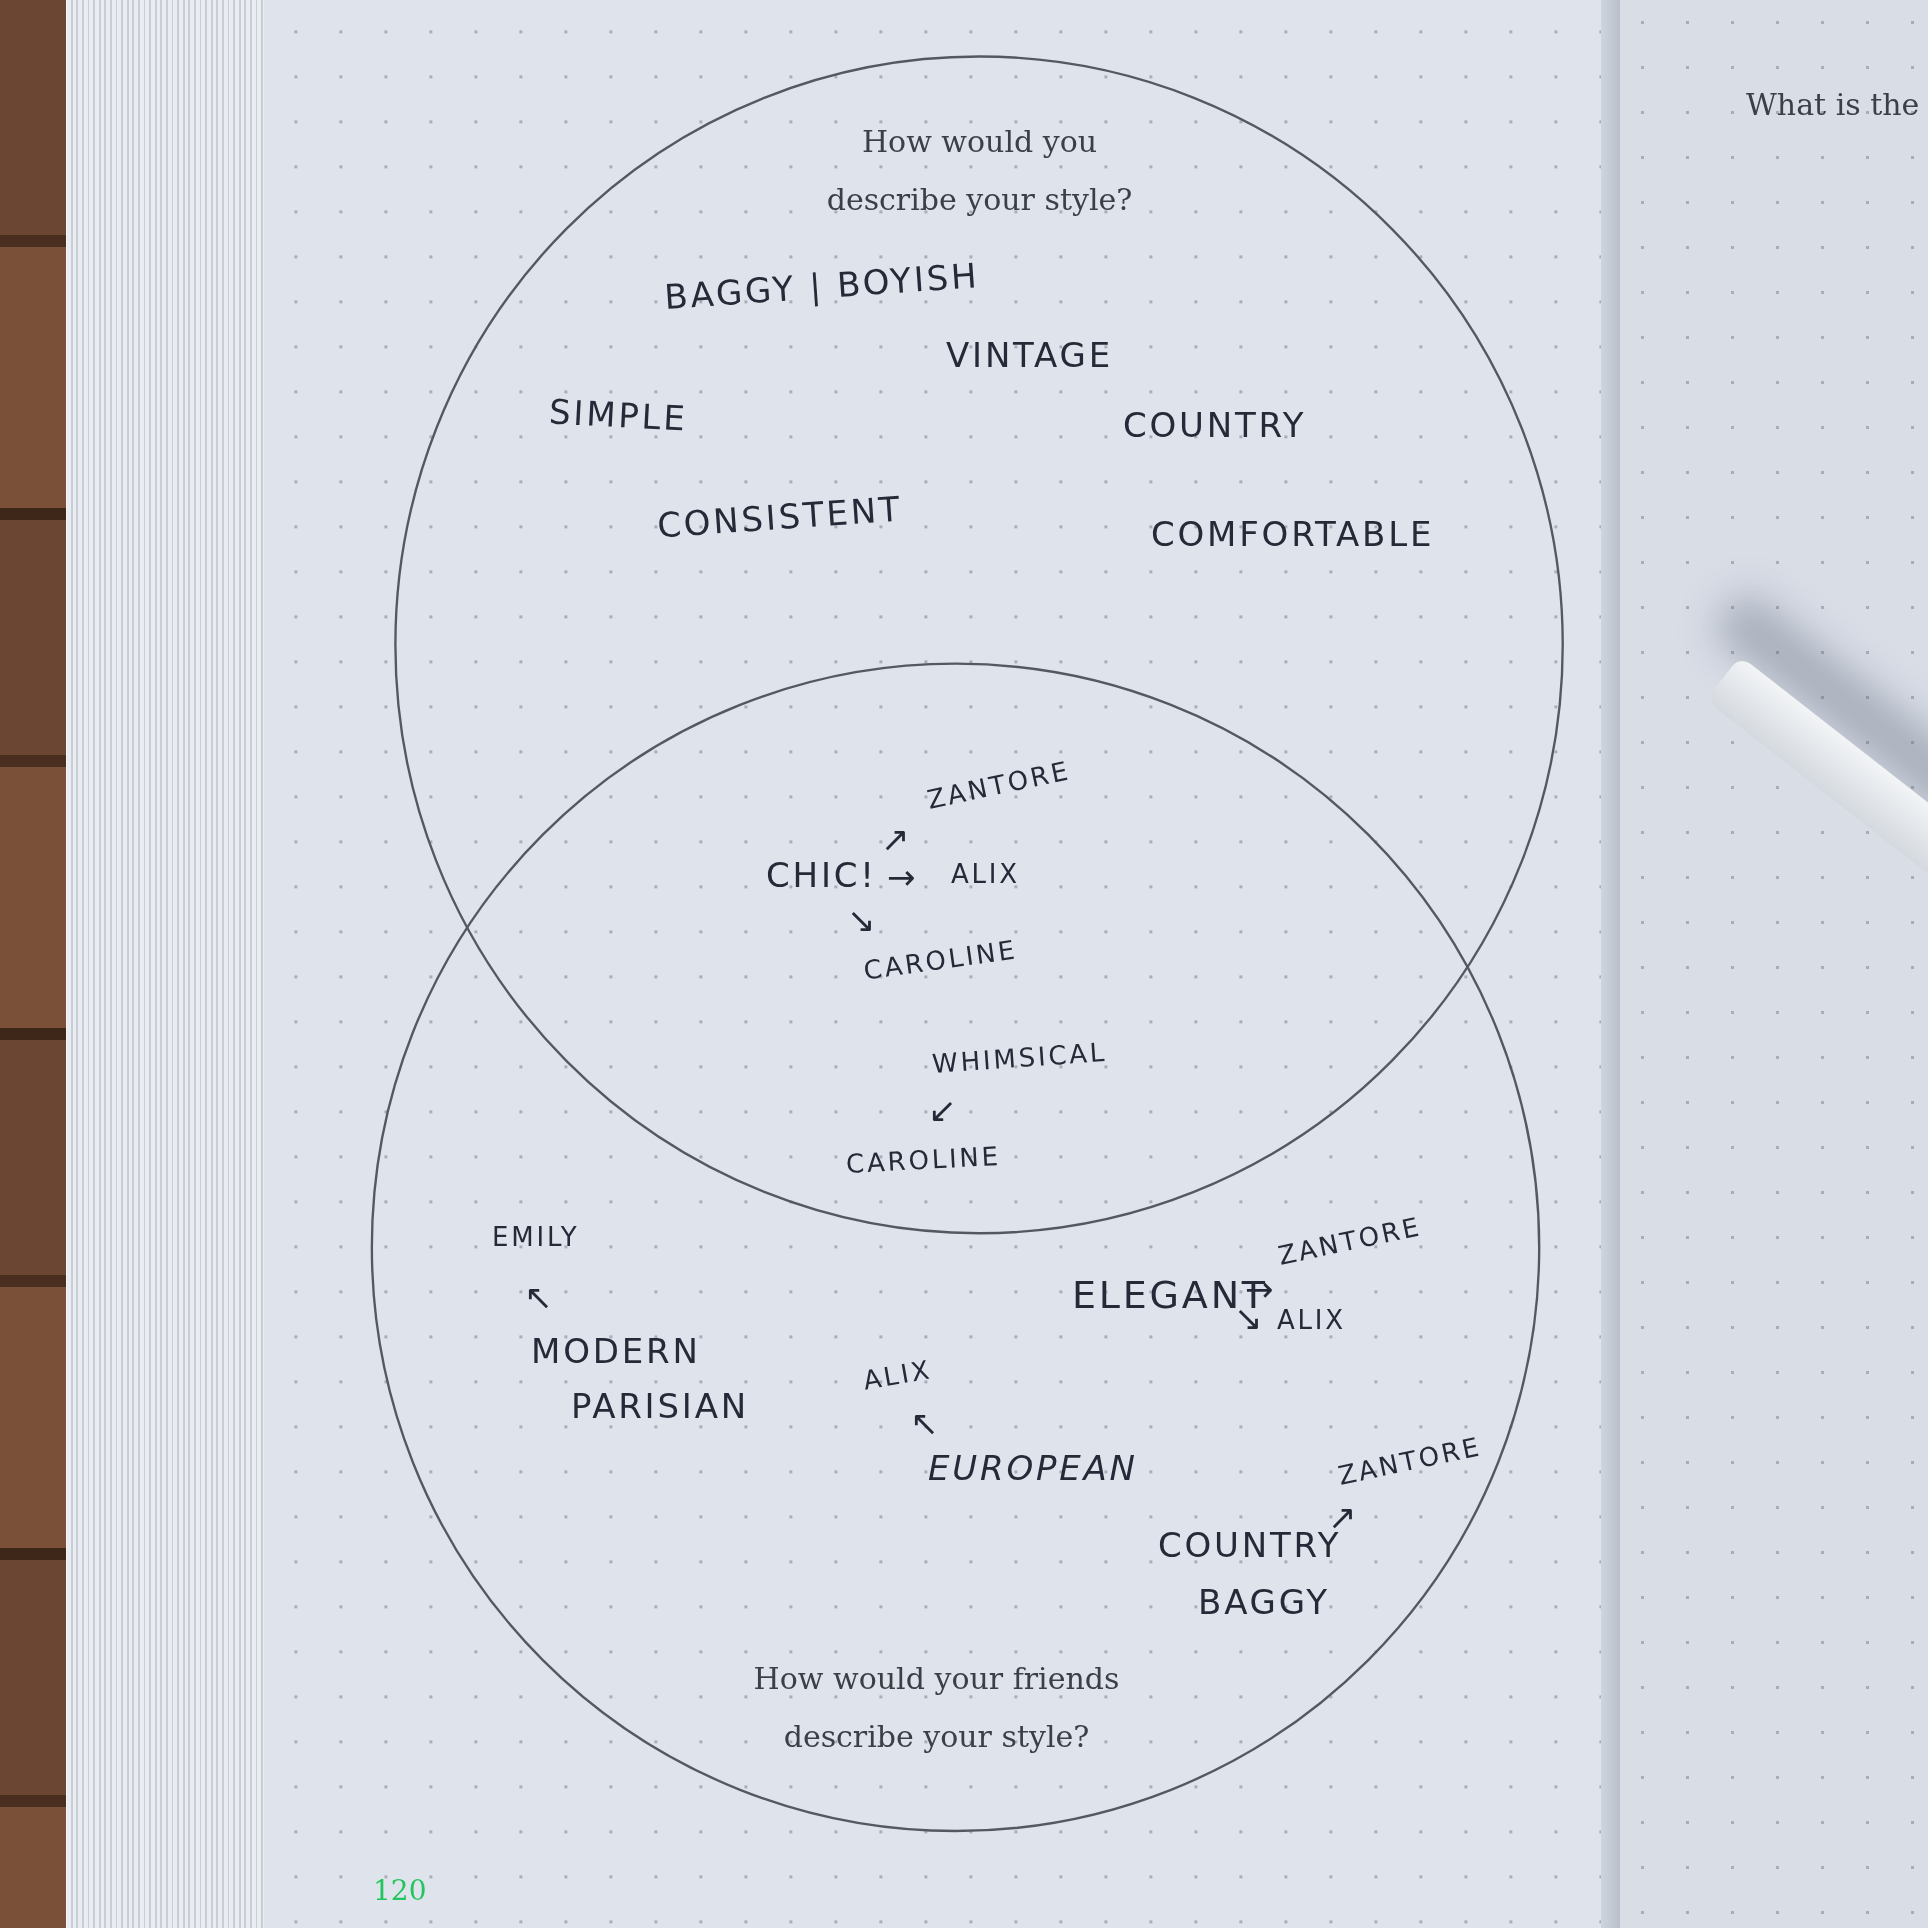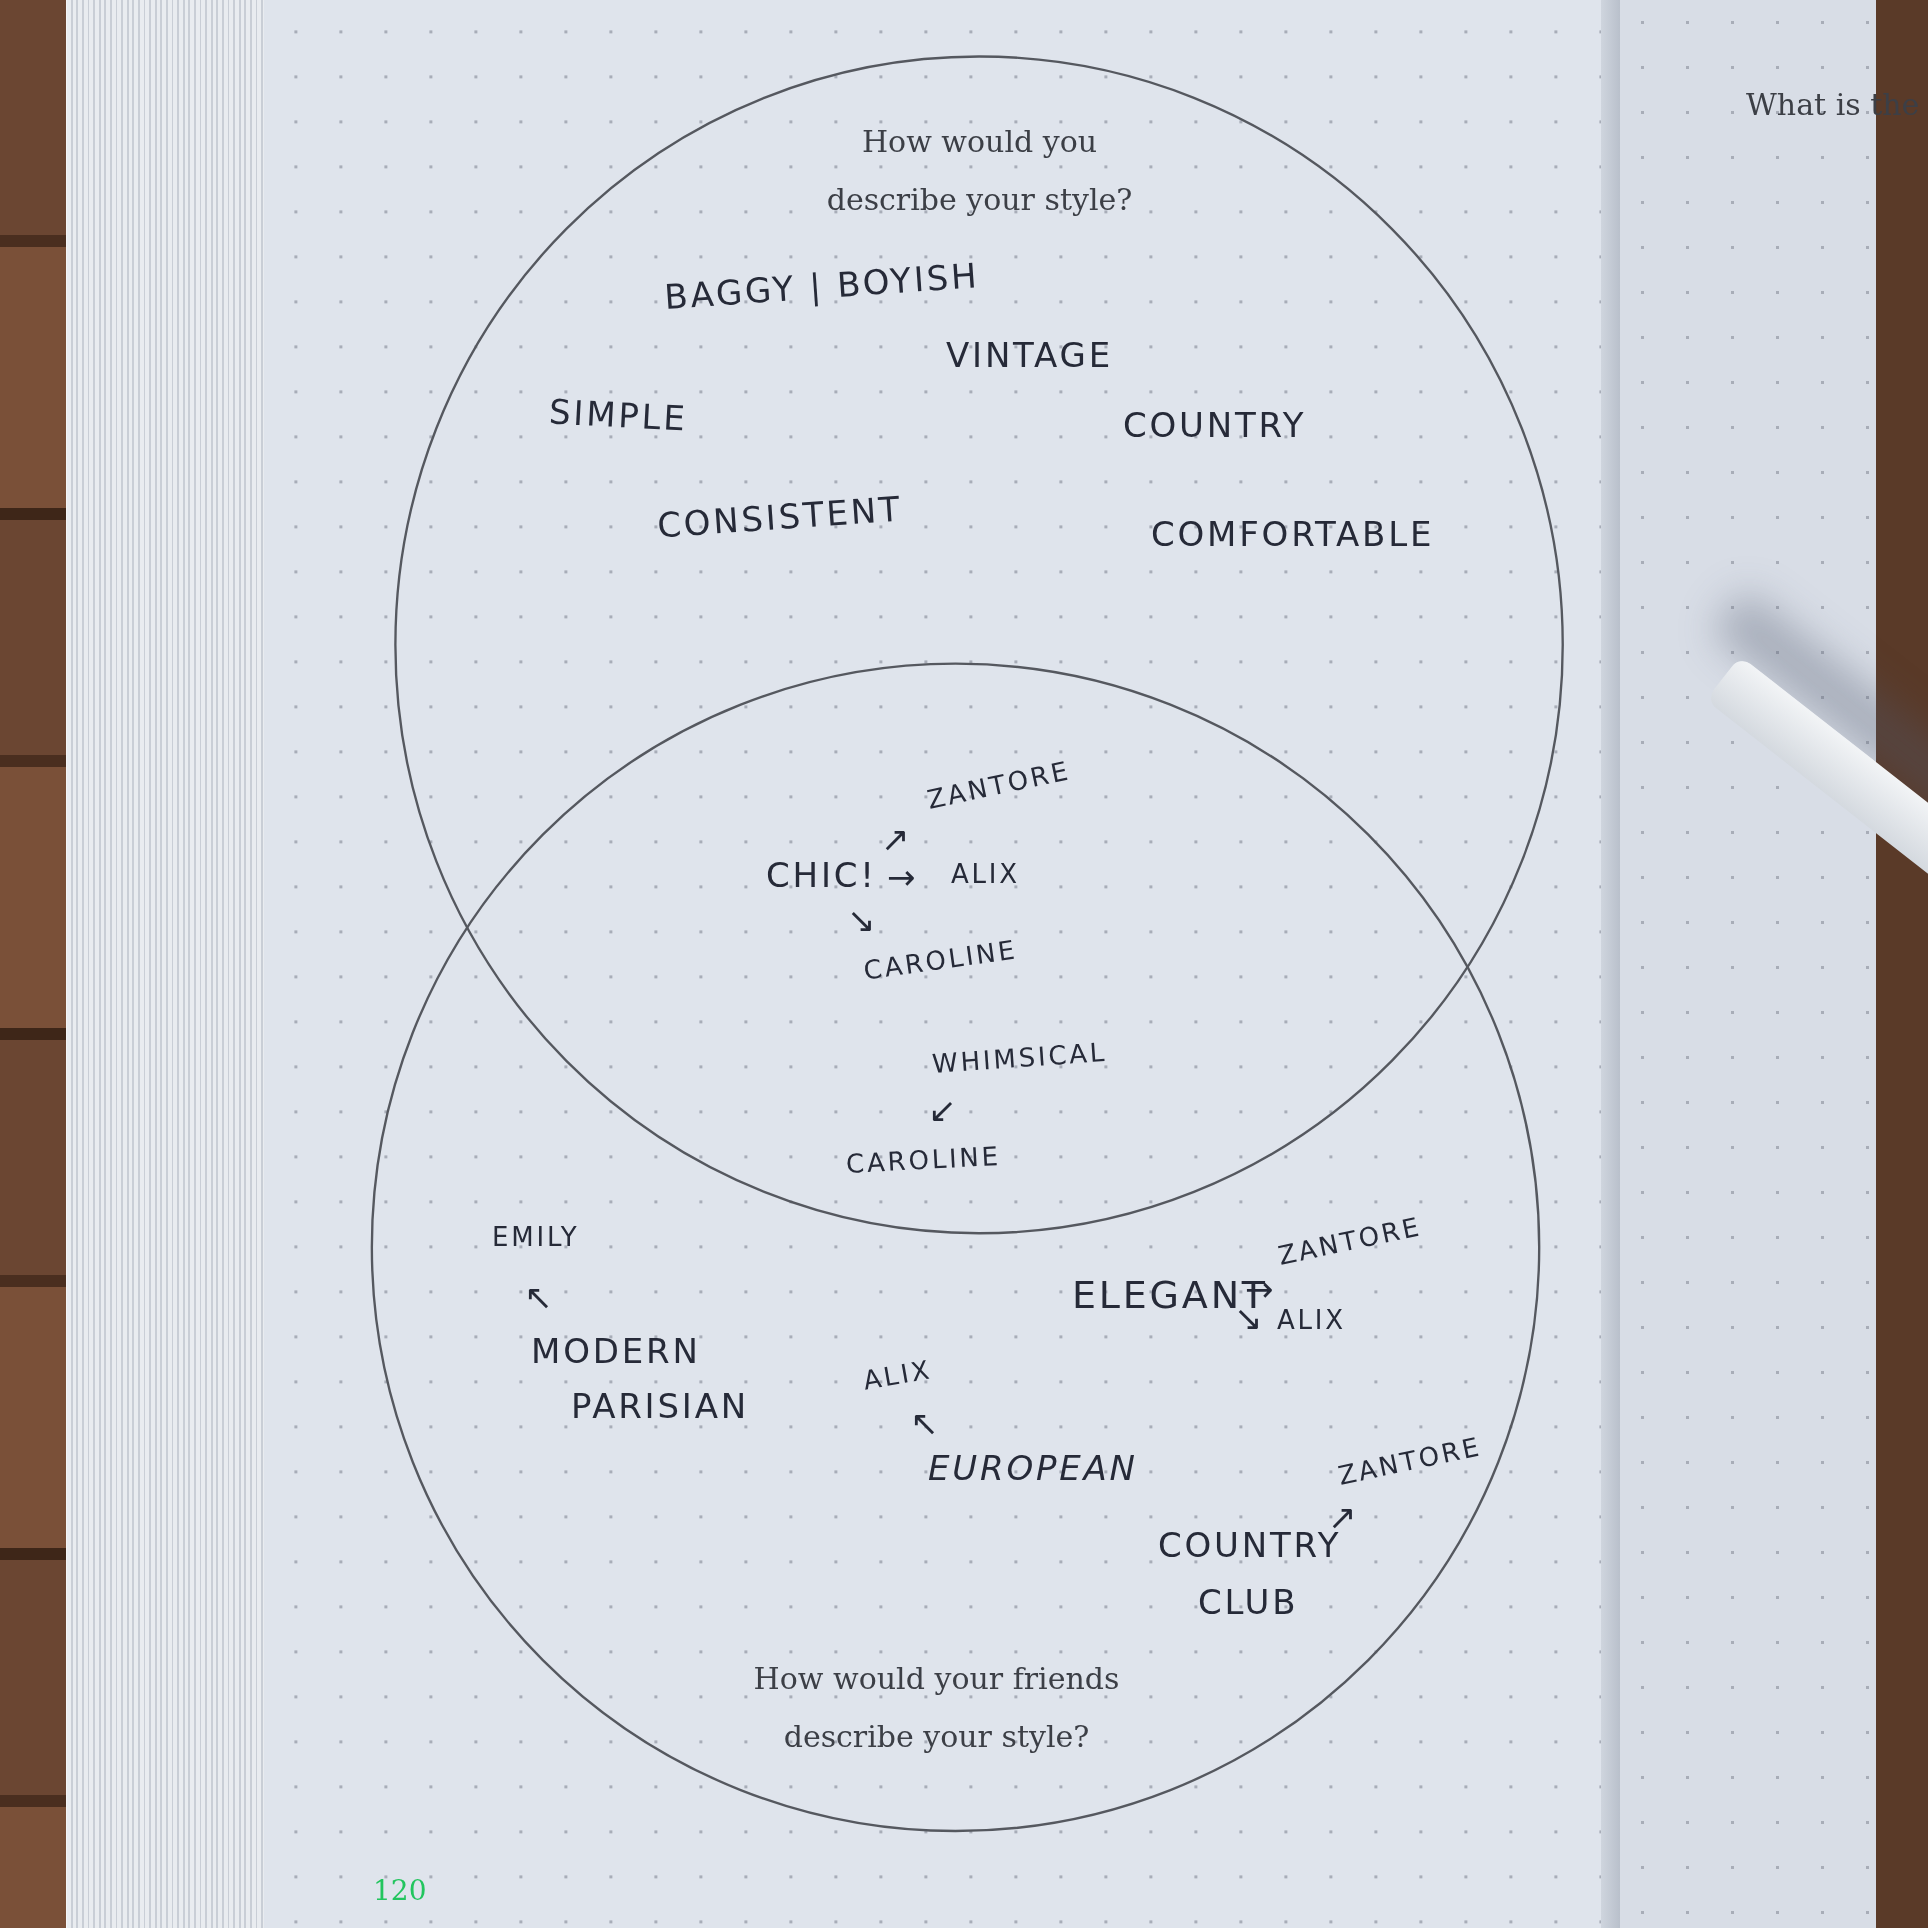--- a/index.html
+++ b/index.html
@@ -22,21 +22,21 @@
       background-color: #dfe4ec;
       background-image: radial-gradient(circle, #a8adb8 1.5px, transparent 1.9px);
       background-size: 45px 45px;
       background-position: 9.4px 9.4px;
     }
     .gutter {
       position: absolute; left: 1601px; top: 0; width: 38px; height: 1928px;
       background: linear-gradient(90deg, #cfd5de, #b9c0cb 50%, #d9dee6);
     }
     .right-page {
-      position: absolute; left: 1620px; top: 0; width: 256px; height: 1928px;
+      position: absolute; left: 1620px; top: 0; width: 309px; height: 1928px;
       background-color: #d8dde6;
       background-image: radial-gradient(circle, #a8adb8 1.5px, transparent 1.9px);
       background-size: 45px 45px;
     }
     .printed {
       position: absolute; color: #3c3f46; font-size: 30px; text-align: center;
       font-family: "DejaVu Serif", serif; line-height: 58px;
     }
     .hand {
       position: absolute; color: #262a38; font-family: "DejaVu Sans", sans-serif;
@@ -105,21 +105,21 @@
 
 <div class="hand" style="left:1072px;top:1273px;font-size:38px;">ELEGANT</div>
 <div class="arrow" style="left:1245px;top:1269px;">→</div>
 <div class="hand small" style="left:1277px;top:1226px;transform:rotate(-12deg);">ZANTORE</div>
 <div class="arrow" style="left:1234px;top:1298px;">↘</div>
 <div class="hand small" style="left:1277px;top:1305px;">ALIX</div>
 
 <div class="hand small" style="left:1337px;top:1446px;transform:rotate(-12deg);">ZANTORE</div>
 <div class="arrow" style="left:1328px;top:1497px;">↗</div>
 <div class="hand" style="left:1158px;top:1525px;">COUNTRY</div>
-<div class="hand" style="left:1198px;top:1582px;">CLUB</div>
+<div class="hand" style="left:1198px;top:1582px;">BAGGY</div>
 
 <div class="printed" style="left:734px;top:1650px;width:405px;">
   <div>How would your friends</div>
   <div>describe your style?</div>
 </div>
 
 <div class="page-number">120</div>
 
 <div class="pen"></div>
 

